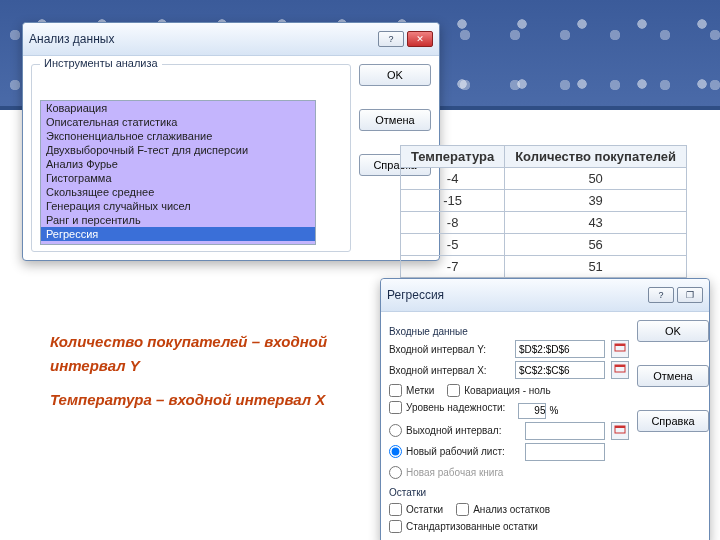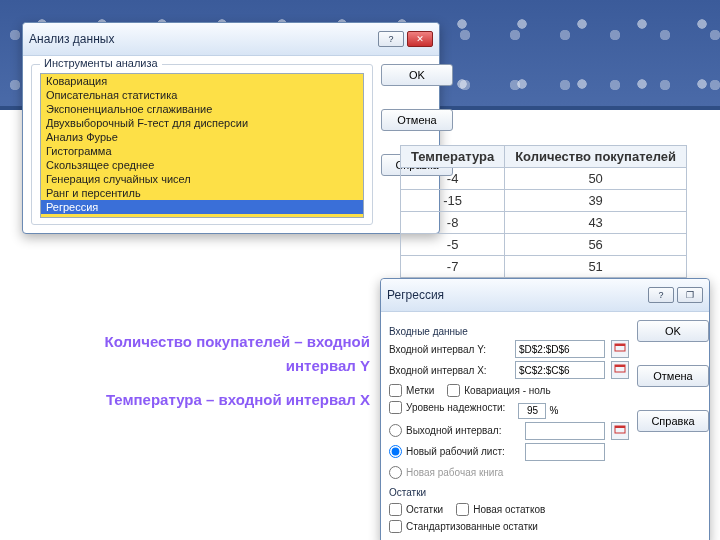--- a/index.html
+++ b/index.html
@@ -20,35 +20,35 @@
   .titlebar .sp { flex: 1; }
   .winbtn { display: inline-flex; width: 26px; height: 16px; border: 1px solid #7a8aa0;
     border-radius: 2px; margin-left: 3px; align-items: center; justify-content: center;
     background: linear-gradient(#f9fbfd,#e1e8f2); font-size: 9px; color: #2a3b55; cursor: pointer; }
   .winbtn.close { background: linear-gradient(#f08080,#c93030); color: #fff; border-color: #8a2020; }
   .winbody { padding: 8px; display: flex; gap: 8px; }
 
   .groupbox { border: 1px solid #c8d2df; border-radius: 3px; padding: 8px 8px 6px; position: relative; }
   .grouplabel { position: absolute; top: -8px; left: 8px; background: #fff; padding: 0 4px; font-size: 11px; color: #1a2b4a; }
 
-  .listbox { border: 1px solid #9ab; background: #fde047; width: 324px; height: 145px; overflow: hidden; }
+  .listbox { border: 1px solid #9ab; background: #c4b5fd; width: 276px; height: 145px; overflow: hidden; margin-top: 27px; }
   .listbox div { padding: 1px 5px; font-size: 11px; color: #222; cursor: pointer; }
   .listbox div.sel { background: #3a6fd8; color: #fff; }
 
   .btncol { display: flex; flex-direction: column; gap: 23px; }
   .btn { width: 72px; height: 22px; border: 1px solid #8a9ab0; border-radius: 3px;
     background: linear-gradient(#fdfefe,#e4ebf4); font-size: 11px; cursor: pointer;
     display: flex; align-items: center; justify-content: center; }
 
   .tbl { position: absolute; top: 145px; left: 400px; border-collapse: collapse; font-size: 13px; color: #333; }
   .tbl th, .tbl td { border: 1px solid #b8c4d4; padding: 3px 10px; text-align: center; }
   .tbl th { background: #eef3f9; font-weight: 600; }
 
   .note { position: absolute; left: 50px; top: 330px; width: 320px; font-size: 15px;
-    font-weight: bold; color: #8b5cf6; text-align: right; line-height: 1.6; }
+    font-weight: bold; color: #c2410c; text-align: left; line-height: 1.6; font-style: italic; }
 
   .field { display: flex; align-items: center; gap: 6px; margin: 3px 0; }
   .field label { width: 120px; font-size: 10px; color: #222; }
   .field input[type=text] { width: 90px; height: 18px; border: 1px solid #9ab; font-size: 10px; padding: 0 3px; }
   .refbtn { width: 18px; height: 18px; border: 1px solid #9ab; background: #f0f4fa;
     display: inline-flex; align-items: center; justify-content: center; cursor: pointer; }
   .refbtn svg { width: 12px; height: 12px; }
   input[type=checkbox], input[type=radio] { margin-right: 4px; vertical-align: middle; }
   .chk, .rad { font-size: 10px; color: #222; display: inline-flex; align-items: center; margin: 2px 10px 2px 0; }
   .sec-title { font-size: 10px; color: #1a2b4a; margin: 6px 0 3px; }
@@ -165,21 +165,21 @@
         <label class="chk">
             <input type="checkbox" style="">
             <span>Ковариация - ноль</span>
           </label>
       </div>
       <div>
         <label class="chk">
             <input type="checkbox" style="">
             <span>Уровень надежности:</span>
           </label>
-        <input type="text" style="width: 28px; height: 16px; border: 1px solid rgb(153, 170, 187); font-size: 10px; text-align: center;" value="95">
+        <input type="text" style="width: 28px; height: 16px; border: 1px solid rgb(153, 170, 187); font-size: 10px; text-align: right;" value="95">
         <span style="font-size:10px">%</span>
       </div>
 
       <div class="field">
         <label class="rad dimlbl">
             <input type="radio" name="out" style="">
             <span>Выходной интервал:</span>
           </label>
         <input type="text" style="width: 80px;">
         <span class="refbtn">
@@ -202,21 +202,21 @@
         </label>
 
       <div class="sec-title">Остатки</div>
       <div>
         <label class="chk">
             <input type="checkbox" style="">
             <span>Остатки</span>
           </label>
         <label class="chk">
             <input type="checkbox" style="">
-            <span>Новая остатков</span>
+            <span>Анализ остатков</span>
           </label>
       </div>
       <div>
         <label class="chk">
             <input type="checkbox" style="">
             <span>Стандартизованные остатки</span>
           </label>
         
       </div>
 

